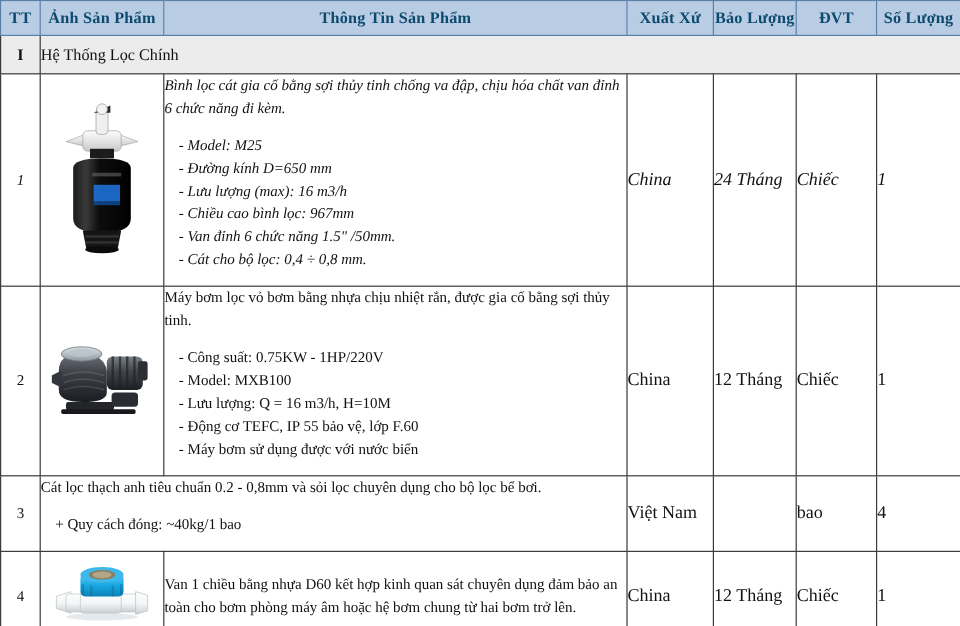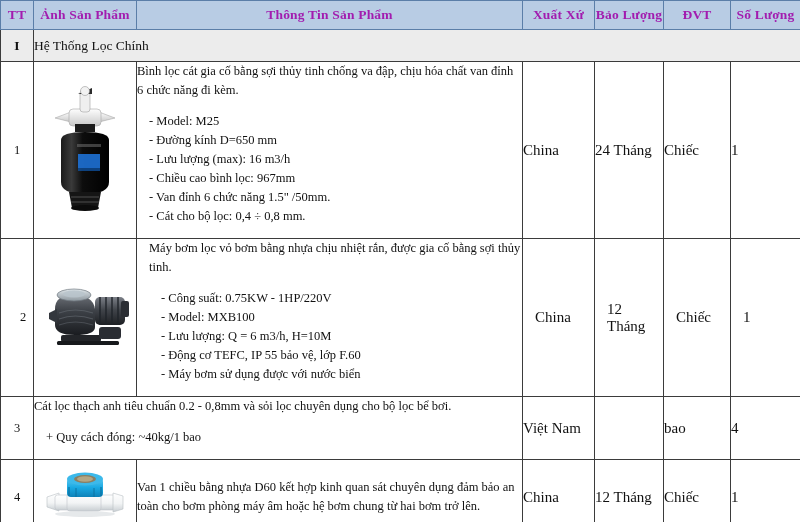--- a/index.html
+++ b/index.html
@@ -45,21 +45,21 @@
   col.c-qty  { width: 70px; }
 
   
   tr.head th {
     background: #b8cce4;
     height: 28px;
     font-weight: bold;
     font-size: 13.5px;
     text-align: center;
     letter-spacing: .2px;
-    color: #a21caf;
+    color: #0c4a6e;
     border-color: #5b7ea8;
   }
 
   
   tr.section td {
     background: #ececec;
     height: 31px;
   }
   .section-num {
     text-align: center;
@@ -100,22 +100,22 @@
     white-space: nowrap;
   }
   .cell-img {
     text-align: center;
     vertical-align: middle;
   }
 
   
   .art { display: inline-block; line-height: 0; }
 
-  tr.r1 td { height: 170px; }
-  tr.r2 td { height: 152px; padding-left: 12px; }
+  tr.r1 td { height: 170px; font-style: italic; }
+  tr.r2 td { height: 152px; }
   tr.r3 td { height: 60px; }
   tr.r4 td { height: 74px; }
 </style>
 </head>
 <body>
 
 <div class="sheet">
 
   <table class="quote">
     <colgroup>
@@ -250,21 +250,21 @@
               <rect x="50" y="44" width="22" height="12" rx="3" fill="#2a2d33"></rect>
               <rect x="8" y="58" width="62" height="4" rx="1.5" fill="#17191c"></rect>
             </svg>
           </span>
         </td>
         <td class="cell-info">
           <p class="lead">Máy bơm lọc vỏ bơm bằng nhựa chịu nhiệt rắn, được gia cố bằng sợi thủy tinh.</p>
           <ul>
             <li>- Công suất: 0.75KW - 1HP/220V</li>
             <li>- Model: MXB100</li>
-            <li>- Lưu lượng: Q = 6 m3/h, H=10M</li>
+            <li>- Lưu lượng: Q = 16 m3/h, H=10M</li>
             <li>- Động cơ TEFC, IP 55 bảo vệ, lớp F.60</li>
             <li>- Máy bơm sử dụng được với nước biển</li>
           </ul>
         </td>
         <td class="cell-center">China</td>
         <td class="cell-center">12 Tháng</td>
         <td class="cell-center">Chiếc</td>
         <td class="cell-center">1</td>
       </tr>
 

